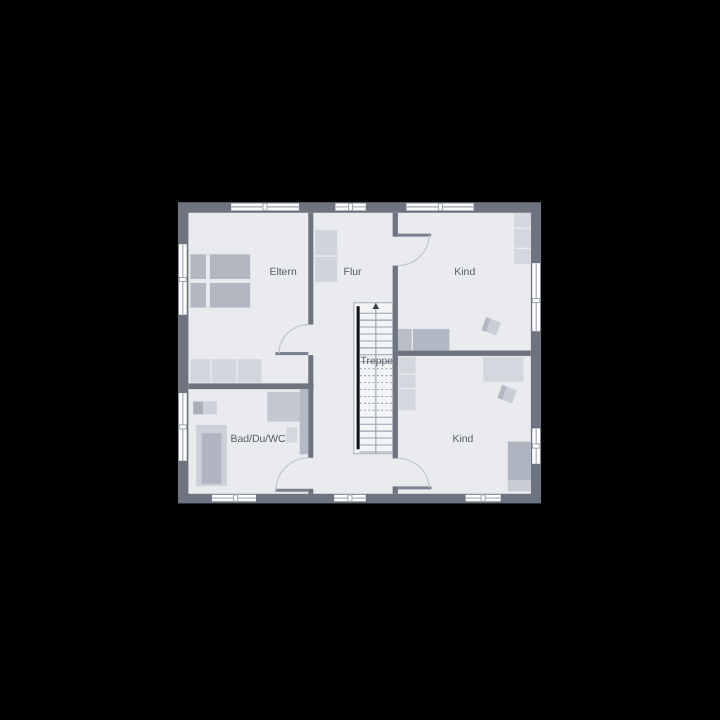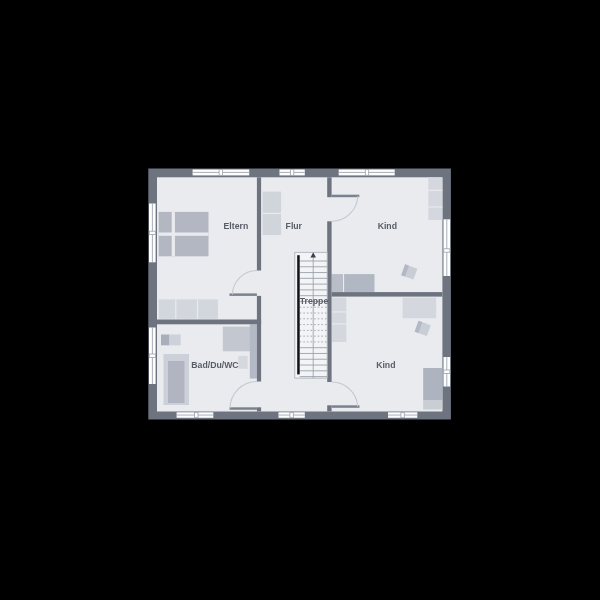--- a/index.html
+++ b/index.html
@@ -1,16 +1,16 @@
 <!DOCTYPE html>
 <html><head>
 <meta charset="utf-8">
 <style>
   html,body{margin:0;padding:0;background:#000;}
-  #stage{position:relative;width:578px;height:600px;background:#000;overflow:hidden;font-weight:bold;}
+  #stage{position:relative;width:578px;height:600px;background:#000;overflow:hidden;}
   #stage svg{filter:blur(0.6px);}
   svg{display:block;}
   text{font-family:"Liberation Sans", sans-serif;fill:#575c66;}
 </style>
 </head>
 <body>
 <div id="stage">
 <svg width="600" height="600" viewBox="0 0 600 600">
   <rect x="0" y="0" width="600" height="600" fill="#000000"></rect>
 

